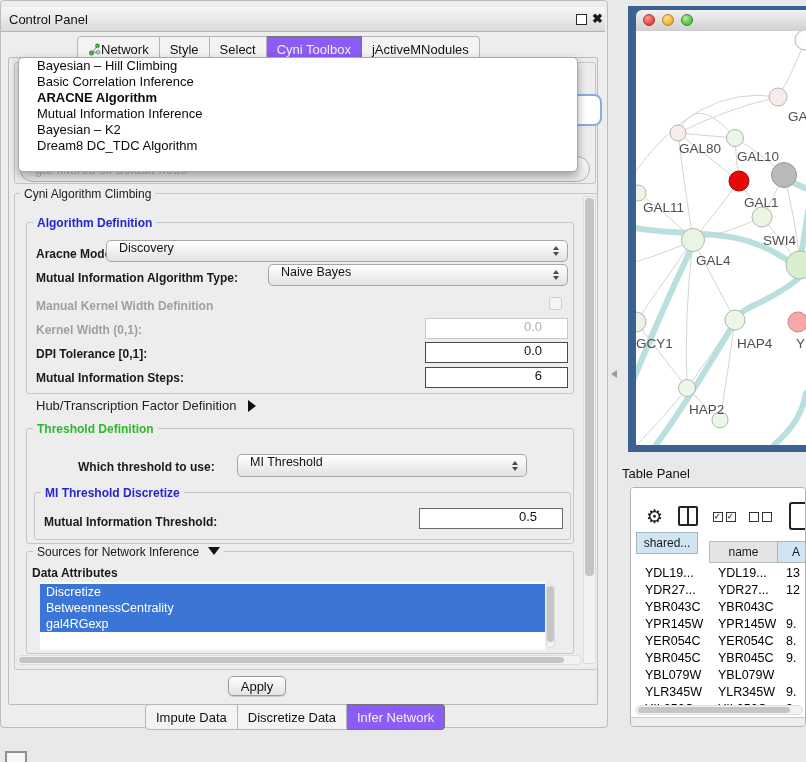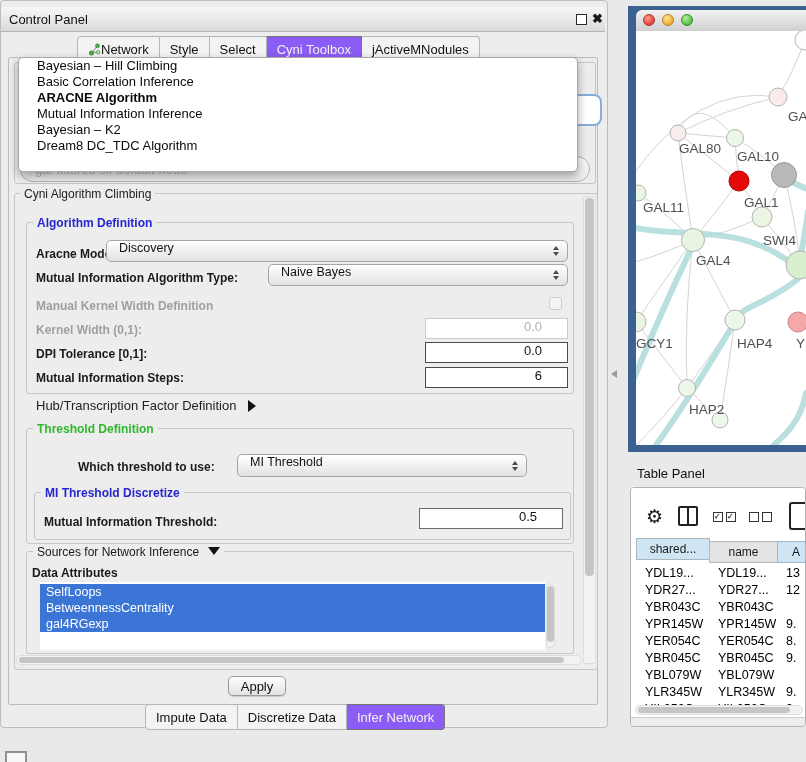--- a/index.html
+++ b/index.html
@@ -162,21 +162,21 @@
 </div>
 
 <div class="groupbox" style="left:26px;top:551px;width:546px;height:101px"></div>
 <div class="gtitle" style="left:33px;top:545px;font-weight:normal;color:#1a1a1a">
   <span>Sources for Network Inference</span>
   <span style="display:inline-block;margin-left:6px;width:0;height:0;border-left:6px solid transparent;border-right:6px solid transparent;border-top:8px solid #111;vertical-align:1px"></span>
 </div>
 <div class="lbl" style="left:32px;top:566px">Data Attributes</div>
 
 <div class="abs" style="left:40px;top:582px;width:505px;height:68px;background:#fff;overflow:hidden">
-  <div class="attr" style="margin-top:2px">SelfLoops</div>
+  <div class="attr" style="margin-top:2px">Discretize</div>
   <div class="attr">BetweennessCentrality</div>
   <div class="attr">gal4RGexp</div>
 </div>
 <div class="track" style="left:546px;top:584px;width:9px;height:64px;border-radius:4px"></div>
 <div class="thumb" style="left:547px;top:586px;width:7px;height:56px"></div>
 
 <div class="track" style="left:16px;top:655px;width:566px;height:10px"></div>
 <div class="thumb" style="left:19px;top:657px;width:545px;height:6px;border-radius:3px"></div>
 
 <button class="abs" style="left:228px;top:676px;width:58px;height:20px;border:1px solid #9b9b9b;border-radius:5px;
@@ -271,41 +271,41 @@
       <text x="60" y="234">GAL4</text>
       <text x="127" y="214">SWI4</text>
       <text x="0" y="317">GCY1</text>
       <text x="101" y="317">HAP4</text>
       <text x="160" y="317">Y</text>
       <text x="53" y="383">HAP2</text>
     </g>
   </svg>
 </div>
 
-<div class="abs" style="left:637px;top:466px;font:13px 'Liberation Sans',sans-serif;color:#111">Table Panel</div>
+<div class="abs" style="left:622px;top:466px;font:13px 'Liberation Sans',sans-serif;color:#111">Table Panel</div>
 
 <div class="abs" style="left:630px;top:487px;width:176px;height:240px;background:#fff;border:1px solid #b3b3b3;border-radius:4px;overflow:hidden;box-sizing:border-box">
 
   <div class="abs" style="left:0;top:0;width:176px;height:50px;background:#fff">
     <div style="position:absolute;left:15px;top:17px;font-size:19px;color:#1a1a1a">⚙</div>
     <div style="position:absolute;left:47px;top:18px;width:20px;height:20px;border:2px solid #222;border-radius:2px;box-sizing:border-box">
       <div style="position:absolute;left:7px;top:0;width:2px;height:16px;background:#222"></div>
     </div>
     <div style="position:absolute;left:82px;top:24px;display:flex;gap:3px">
       <span style="width:10px;height:10px;border:1.5px solid #333;box-sizing:border-box;font:bold 8px 'Liberation Sans',sans-serif;line-height:8px;color:#333">✓</span>
       <span style="width:10px;height:10px;border:1.5px solid #333;box-sizing:border-box;font:bold 8px 'Liberation Sans',sans-serif;line-height:8px;color:#333">✓</span>
     </div>
     <div style="position:absolute;left:118px;top:24px;display:flex;gap:3px">
       <span style="width:10px;height:10px;border:1.5px solid #333;box-sizing:border-box"></span>
       <span style="width:10px;height:10px;border:1.5px solid #333;box-sizing:border-box"></span>
     </div>
     <div style="position:absolute;left:158px;top:14px;width:26px;height:28px;border:2px solid #222;border-radius:3px;box-sizing:border-box"></div>
   </div>
 
-  <div class="hcell" style="left:5px;top:50px;width:74px;background:#cfe5f3">
+  <div class="hcell" style="left:5px;top:44px;width:62px;background:#cfe5f3">
     <span>shared...</span>
   </div>
   <div class="hcell" style="left:78px;top:53px;width:69px;background:#e4e4e4;border-color:#b9b9b9">
     <span>name</span>
   </div>
   <div class="hcell" style="left:146px;top:53px;width:40px;background:#cfe5f3;justify-content:flex-start;padding-left:14px">
     <span>A</span>
   </div>
 
   <div class="abs" style="left:5px;top:76px;width:181px;height:141px;overflow:hidden">

